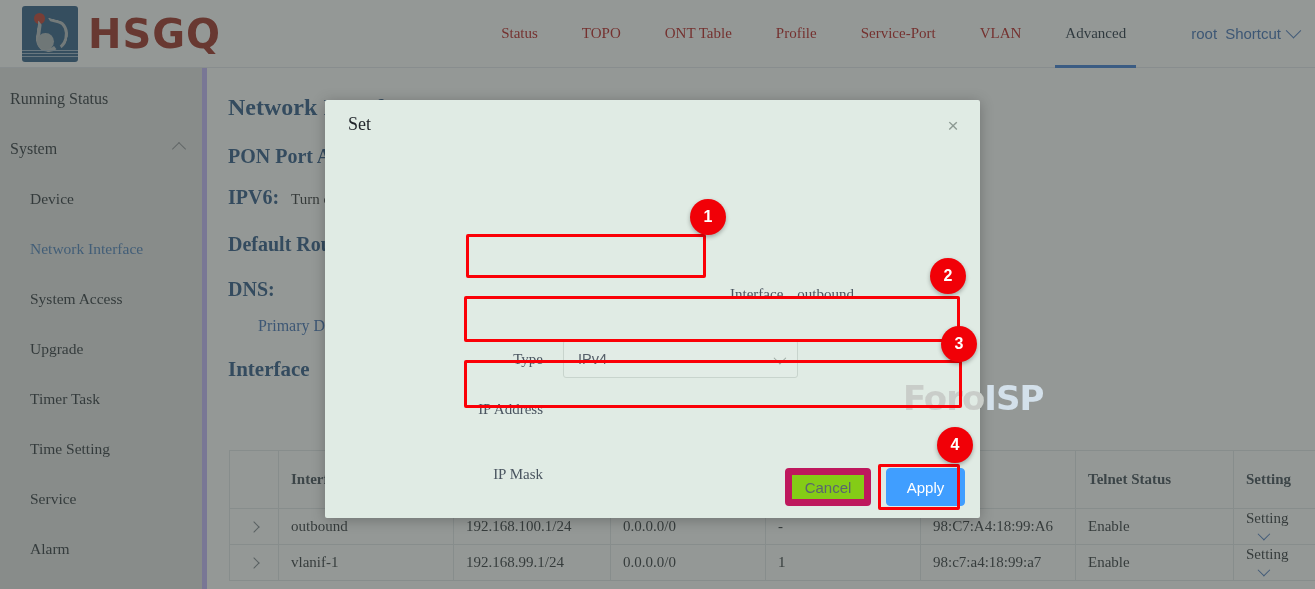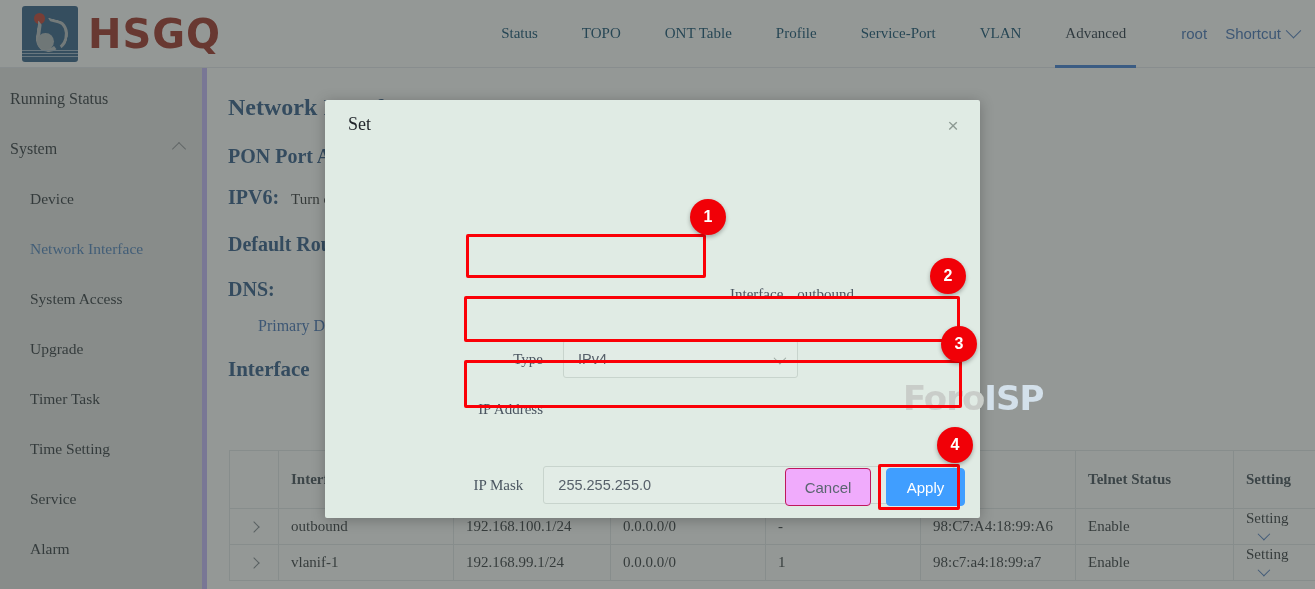--- a/index.html
+++ b/index.html
@@ -27,27 +27,27 @@
   .logo-mark .swoosh1 { position:absolute; left:14px; top:16px; width:26px; height:30px; border:4px solid #b7bdc0; border-radius:0 60% 55% 55%; border-top-color:transparent; border-right-color:transparent; transform:rotate(8deg); }
   .logo-mark .swoosh2 { position:absolute; left:22px; top:14px; width:24px; height:30px; border:3px solid #b7bdc0; border-radius:0 70% 60% 0; border-left-color:transparent; border-bottom-color:transparent; transform:rotate(14deg); }
   .logo-mark .drop { position:absolute; left:15px; top:27px; width:17px; height:17px; border-radius:50% 50% 50% 50%; background:#aeb6ba; }
   .logo-mark .lines { position:absolute; left:0; bottom:3px; width:100%; height:9px;
      background: repeating-linear-gradient(to bottom, #9fb6cc 0 1px, transparent 1px 3px); }
   .logo-text { font-family:"DejaVu Sans", sans-serif; font-weight:bold; font-size:40px; color:#9e2b20; letter-spacing:1px; margin-left:10px; line-height:1; }
 
   .nav { display:flex; align-items:stretch; height:68px; margin-left:258px; }
   .nav-item {
     display:flex; align-items:center; padding:0 22px; height:68px;
-    font-size:15px; color:#0c4a6e; cursor:pointer; position:relative;
+    font-size:15px; color:#b91c1c; cursor:pointer; position:relative;
   }
   .nav-item.active { color:#1f2d3d; }
   .nav-item.active::after {
     content:""; position:absolute; left:12px; right:12px; bottom:0; height:3px; background:#3a7bd5;
   }
-  .header-right { margin-left:auto; display:flex; align-items:center; padding-right:16px; gap:18px;text-align:right; }
+  .header-right { margin-left:auto; display:flex; align-items:center; padding-right:16px; gap:8px;text-align:right; }
   .hr-link { font-family:"Liberation Sans", sans-serif; font-size:15px; color:#3f6fb5; cursor:pointer; display:flex; align-items:center; gap:7px; }
   .chev { display:inline-block; width:11px; height:11px; border-right:1.6px solid #4a79bd; border-bottom:1.6px solid #4a79bd; transform:rotate(45deg) translate(-2px,-2px); }
 
   
   .sidebar {
     position:absolute; left:0; top:68px; width:207px; height:521px;
     background:#e5e5e5; border-right:5px solid #c4b5fd;
     padding-top:6px; overflow:hidden;
   }
   .side-item { height:50px; display:flex; align-items:center; padding-left:10px; font-size:16px; color:#2b3238; cursor:pointer; }
@@ -105,21 +105,21 @@
   .badge {
     position:absolute; width:36px; height:36px; border-radius:50%;
     background:#f10007; color:#fff; font-family:"Liberation Sans", sans-serif;
     font-size:16px; font-weight:bold; display:flex; align-items:center; justify-content:center;
     box-shadow:0 2px 4px rgba(0,0,0,0.3);
   }
 
   
   .btn { position:absolute; height:38px; border-radius:4px; display:flex; align-items:center; justify-content:center;
          font-family:"Liberation Sans", sans-serif; font-size:15px; cursor:pointer; }
-  .btn-default { background:#f0abfc; border:1px solid #be185d; color:#5a6570; }
+  .btn-default { background:#84cc16; border:7px solid #be185d; color:#5a6570; }
   .btn-primary { background:#409eff; border:1px solid #409eff; color:#ffffff; }
 
   
   .watermark { position:absolute; left:578px; top:278px; font-family:"DejaVu Sans", sans-serif; font-weight:bold; font-size:34px; letter-spacing:-1px; }
   .wm-a { color:#c9cdc9; }
   .wm-b { color:#d3e0ea; }
 </style>
 </head>
 <body>
 
@@ -260,23 +260,20 @@
         <span class="sel-chev"></span>
       </div>
     </div>
 
     <div class="form-row" style="left:100px; top:301px; width:530px;">
       <div class="form-label" style="width:118px;">IP Address</div>
     </div>
 
     <div class="form-row" style="left:100px; top:366px; width:530px;">
       <div class="form-label" style="width:118px;">IP Mask</div>
-      <div class="ctrl" style="margin-left:20px; width:488px;">
-        <span>255.255.255.0</span>
-      </div>
     </div>
 
     <div class="btn btn-default" style="left:460px; top:368px; width:86px;">Cancel</div>
     <div class="btn btn-primary" style="left:561px; top:368px; width:79px;">Apply</div>
   </div>
 
   <div class="ann-box" style="left:466px; top:234px; width:240px; height:44px;"></div>
   <div class="ann-box" style="left:464px; top:296px; width:496px; height:46px;"></div>
   <div class="ann-box" style="left:464px; top:360px; width:498px; height:48px;"></div>
   <div class="ann-box" style="left:878px; top:464px; width:82px; height:46px;"></div>

